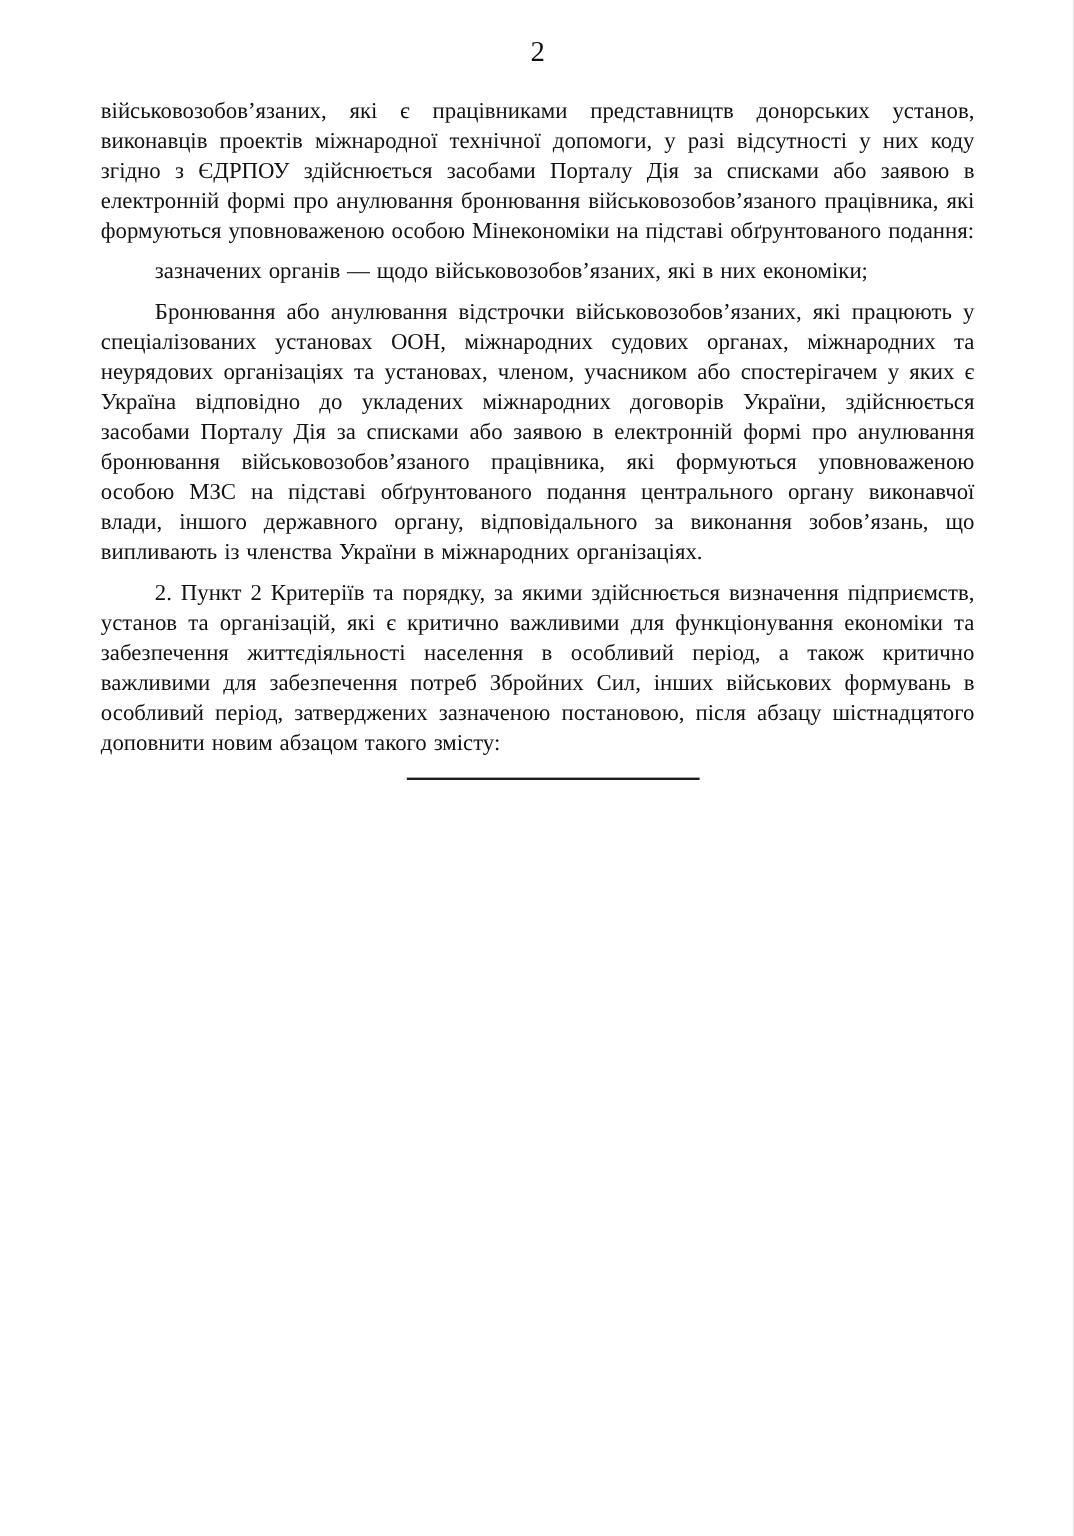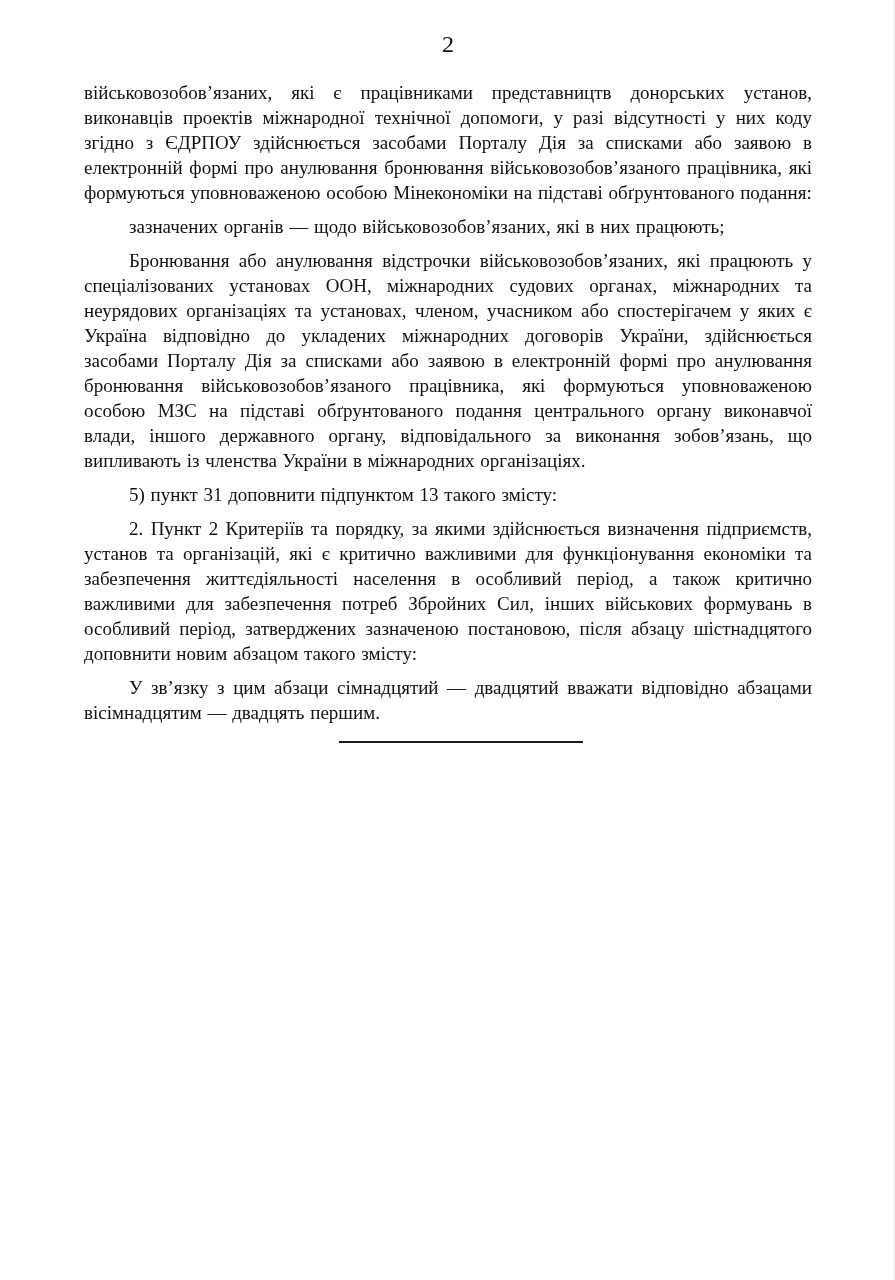--- a/index.html
+++ b/index.html
@@ -53,23 +53,21 @@
 </head>
 <body>
 
 <div class="page">
   <div class="content">
 
     <div class="page-number">2</div>
 
     <div class="body-text">
       <p class="continuation">військовозобов’язаних, які є працівниками представництв донорських установ, виконавців проектів міжнародної технічної допомоги, у разі відсутності у них коду згідно з ЄДРПОУ здійснюється засобами Порталу Дія за списками або заявою в електронній формі про анулювання бронювання військовозобов’язаного працівника, які формуються уповноваженою особою Мінекономіки на підставі обґрунтованого подання:</p>
-      <p>зазначених органів — щодо військовозобов’язаних, які в них працюють;</p>
+      <p>зазначених органів — щодо військовозобов’язаних, які в них економіки;</p>
       <p>Бронювання або анулювання відстрочки військовозобов’язаних, які працюють у спеціалізованих установах ООН, міжнародних судових органах, міжнародних та неурядових організаціях та установах, членом, учасником або спостерігачем у яких є Україна відповідно до укладених міжнародних договорів України, здійснюється засобами Порталу Дія за списками або заявою в електронній формі про анулювання бронювання військовозобов’язаного працівника, які формуються уповноваженою особою МЗС на підставі обґрунтованого подання центрального органу виконавчої влади, іншого державного органу, відповідального за виконання зобов’язань, що випливають із членства України в міжнародних організаціях.</p>
-      <p>5) пункт 31 доповнити підпунктом 13 такого змісту:</p>
       <p>2. Пункт 2 Критеріїв та порядку, за якими здійснюється визначення підприємств, установ та організацій, які є критично важливими для функціонування економіки та забезпечення життєдіяльності населення в особливий період, а також критично важливими для забезпечення потреб Збройних Сил, інших військових формувань в особливий період, затверджених зазначеною постановою, після абзацу шістнадцятого доповнити новим абзацом такого змісту:</p>
-      <p>У зв’язку з цим абзаци сімнадцятий — двадцятий вважати відповідно абзацами вісімнадцятим — двадцять першим.</p>
     </div>
 
     <hr class="separator">
 
   </div>
 </div>
 
 </body></html>

